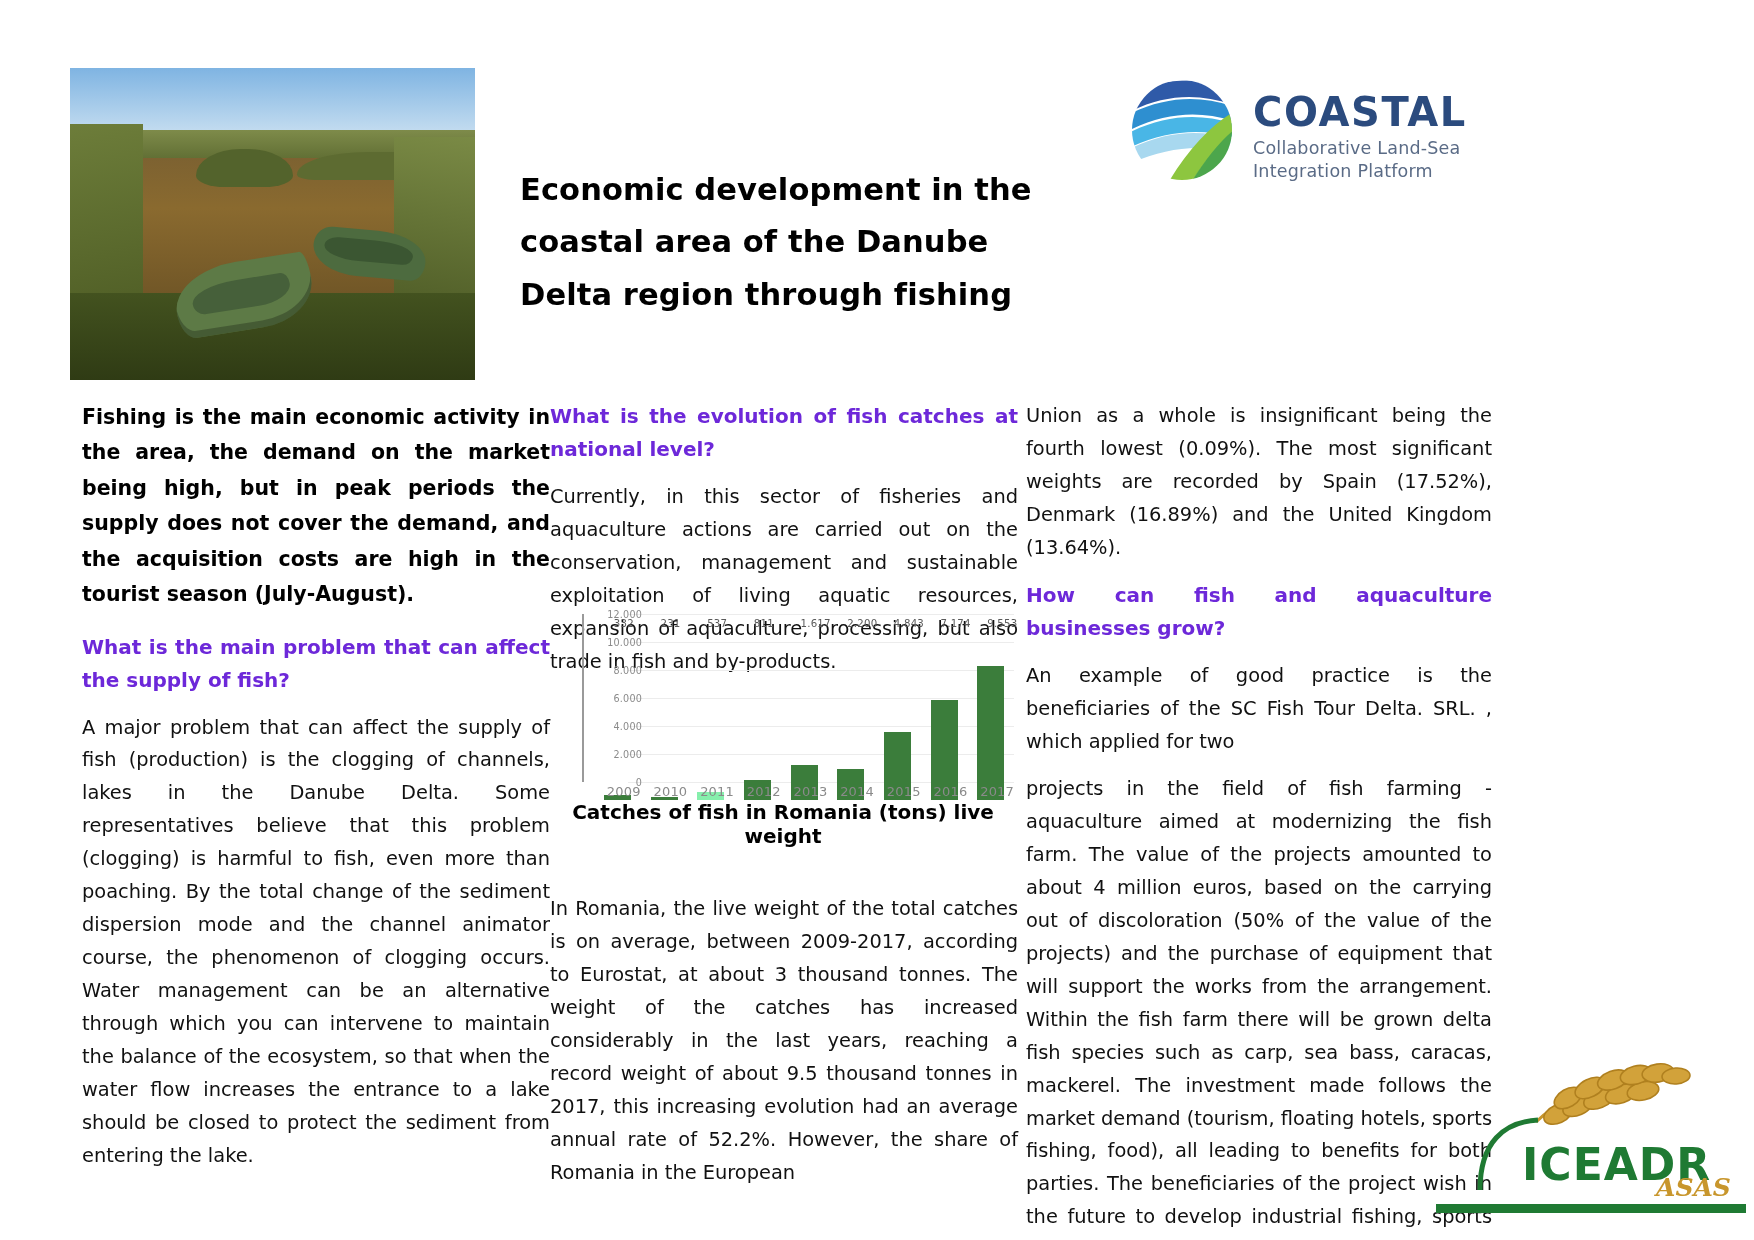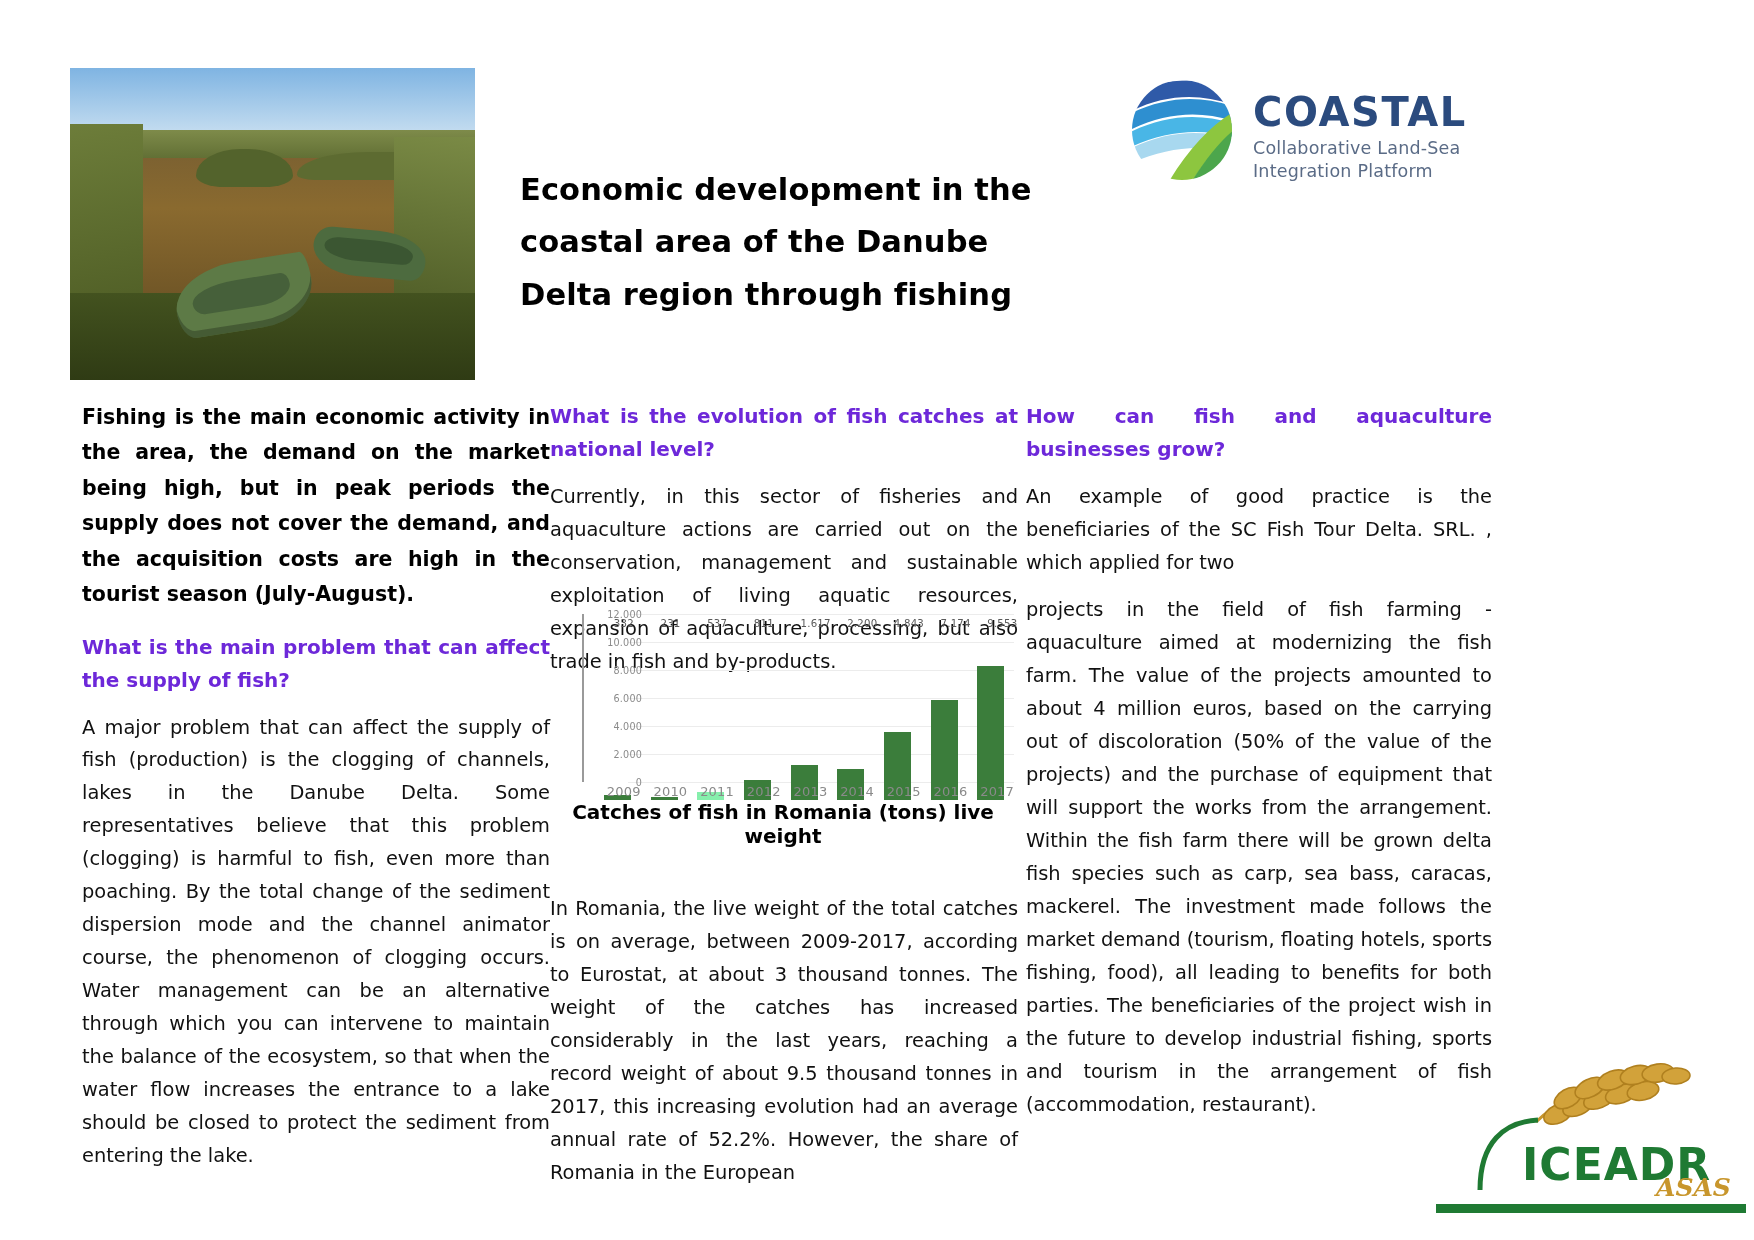--- a/index.html
+++ b/index.html
@@ -252,20 +252,21 @@
           <div class="xtick">2014</div>
           <div class="xtick">2015</div>
           <div class="xtick">2016</div>
           <div class="xtick">2017</div>
         </div>
     </div>
   </div>
   <div class="chart-caption">Catches of fish in Romania (tons) live weight</div>
 
   <div class="col col3">
+    <p class="t">Union as a whole is insignificant being the fourth lowest (0.09%). The most significant weights are recorded by Spain (17.52%), Denmark (16.89%) and the United Kingdom (13.64%).</p>
     <p class="b">How can fish and aquaculture businesses grow?</p>
     <p class="t">An example of good practice is the beneficiaries of the SC Fish Tour Delta. SRL. , which applied for two</p>
     <p class="t">projects in the field of fish farming - aquaculture aimed at modernizing the fish farm. The value of the projects amounted to about 4 million euros, based on the carrying out of discoloration (50% of the value of the projects) and the purchase of equipment that will support the works from the arrangement. Within the fish farm there will be grown delta fish species such as carp, sea bass, caracas, mackerel. The investment made follows the market demand (tourism, floating hotels, sports fishing, food), all leading to benefits for both parties. The beneficiaries of the project wish in the future to develop industrial fishing, sports and tourism in the arrangement of fish (accommodation, restaurant).</p>
   </div>
 
   <div class="logo-iceadr">
     <svg class="ice-svg" viewBox="0 0 336 210">
       <g fill="none" stroke="#c8962c" stroke-width="3">
         <path d="M118 92 C 140 70, 170 60, 206 56"></path>
         <path d="M134 86 C 156 64, 186 54, 222 50"></path>

